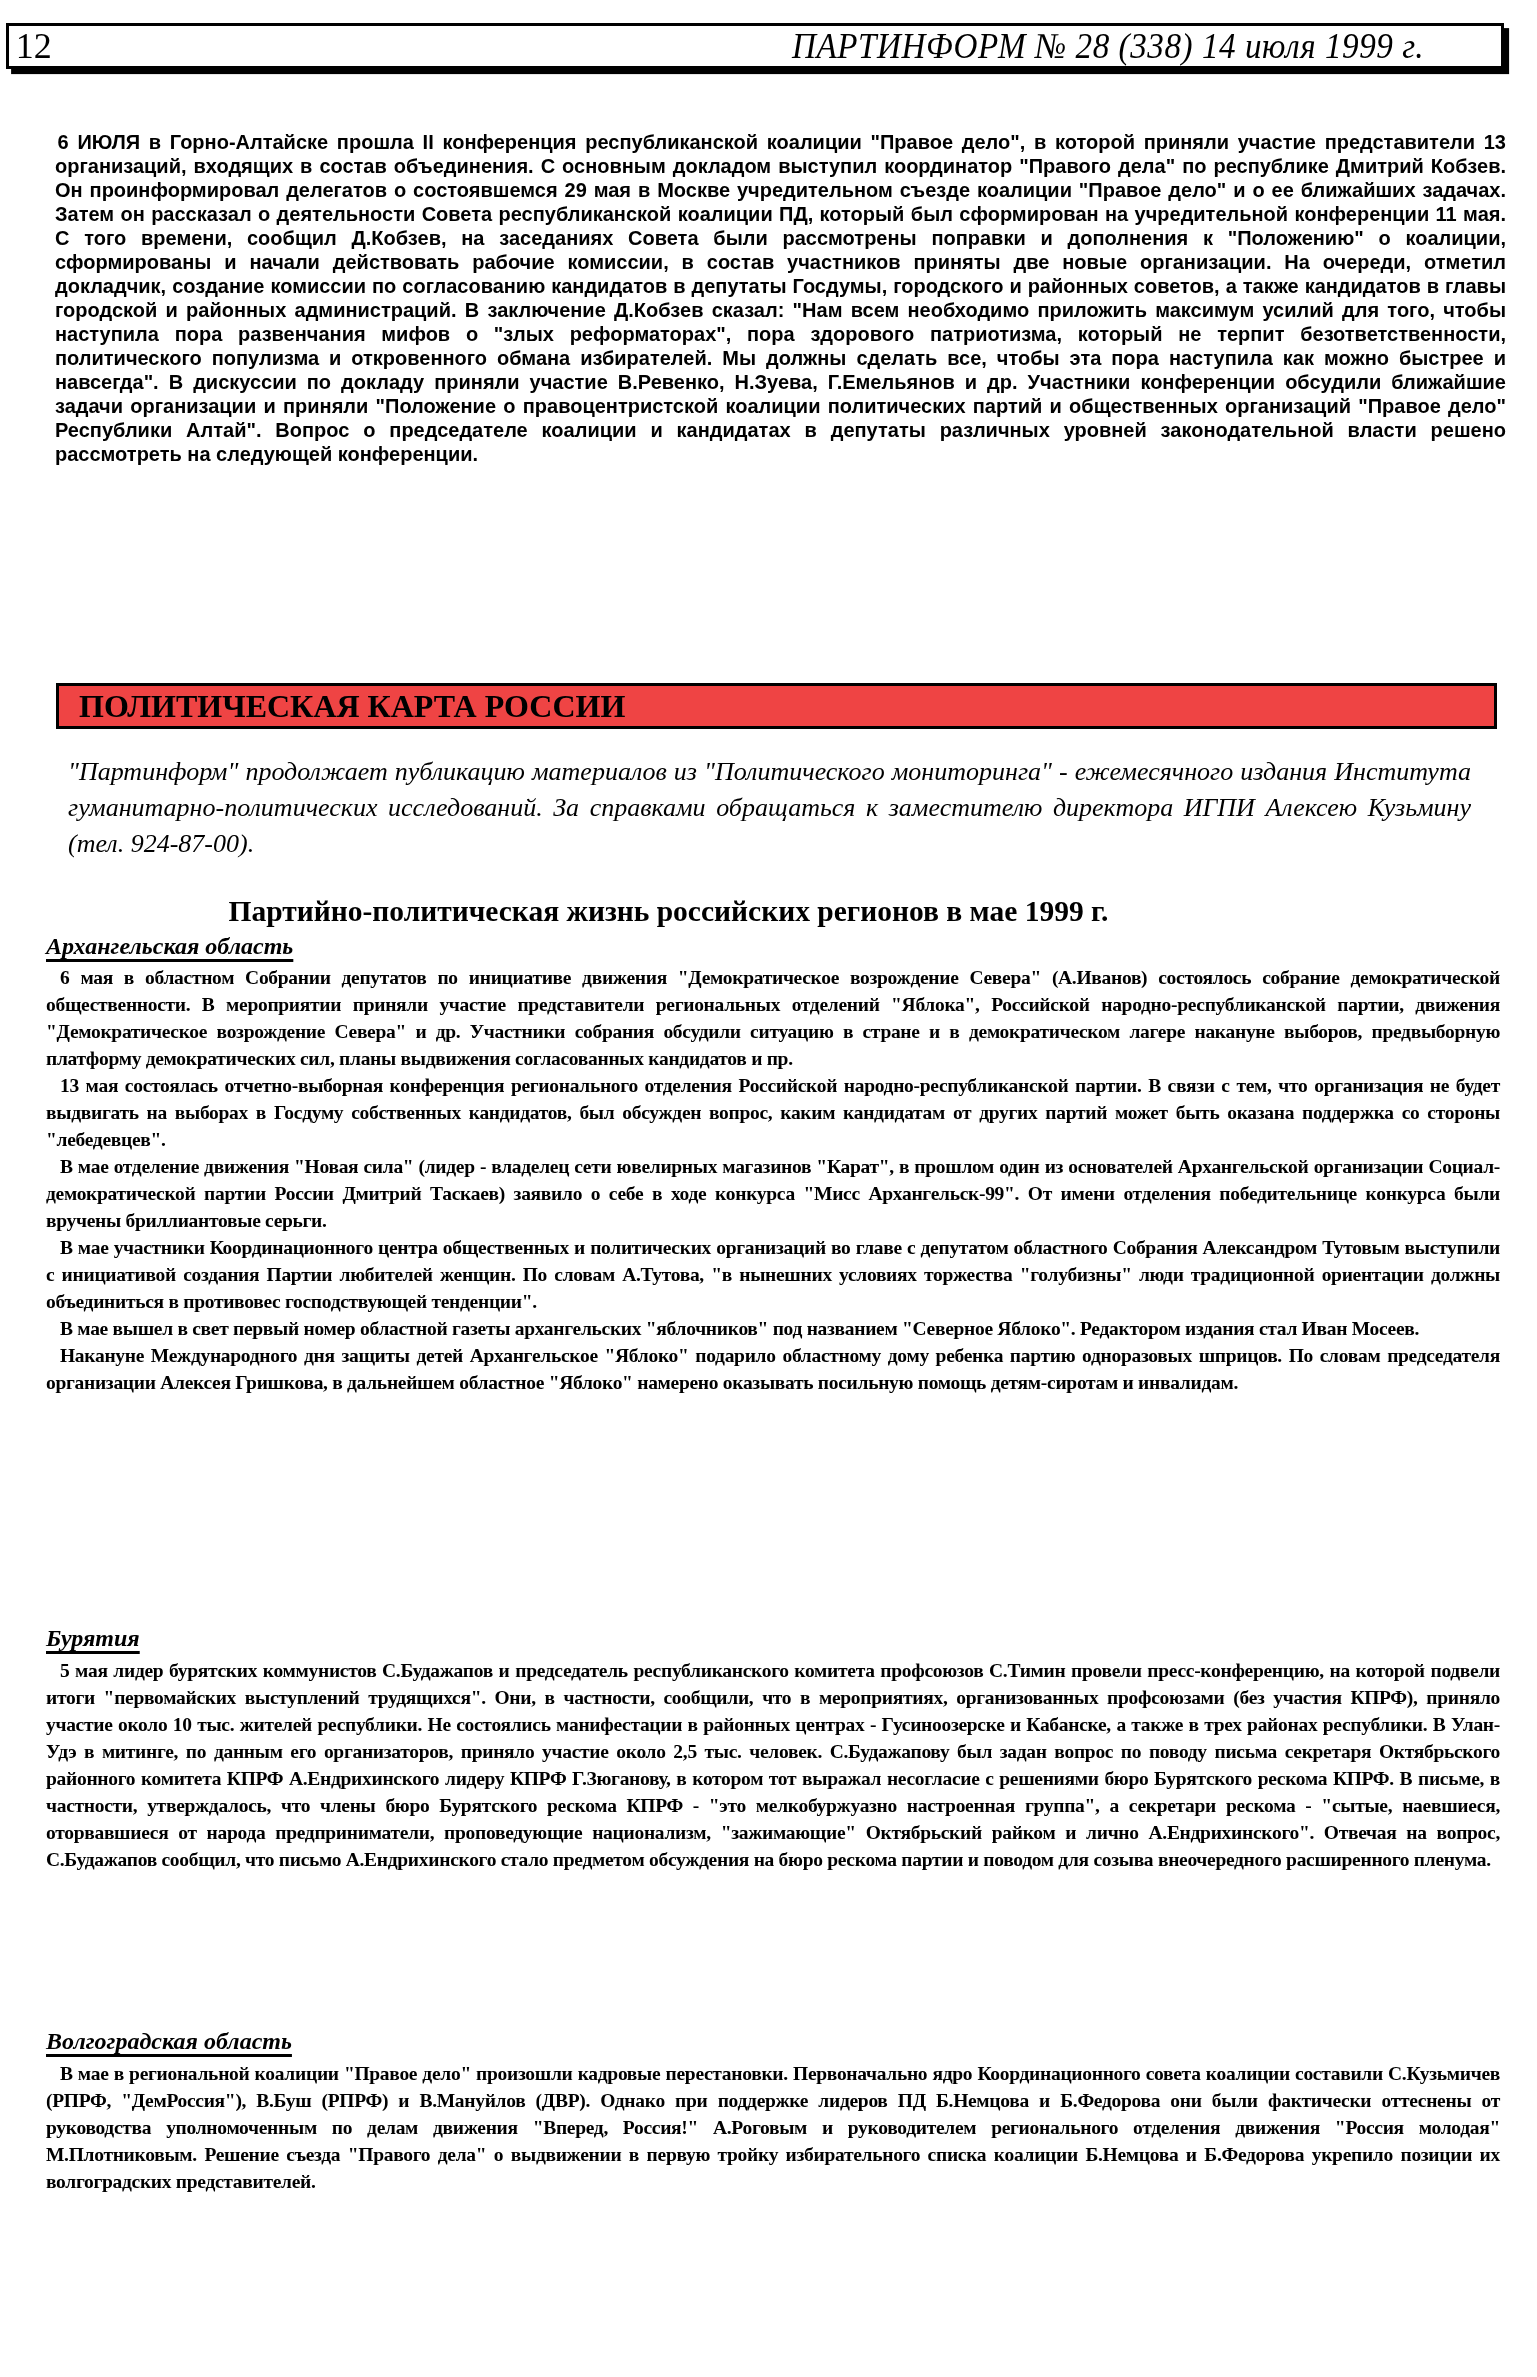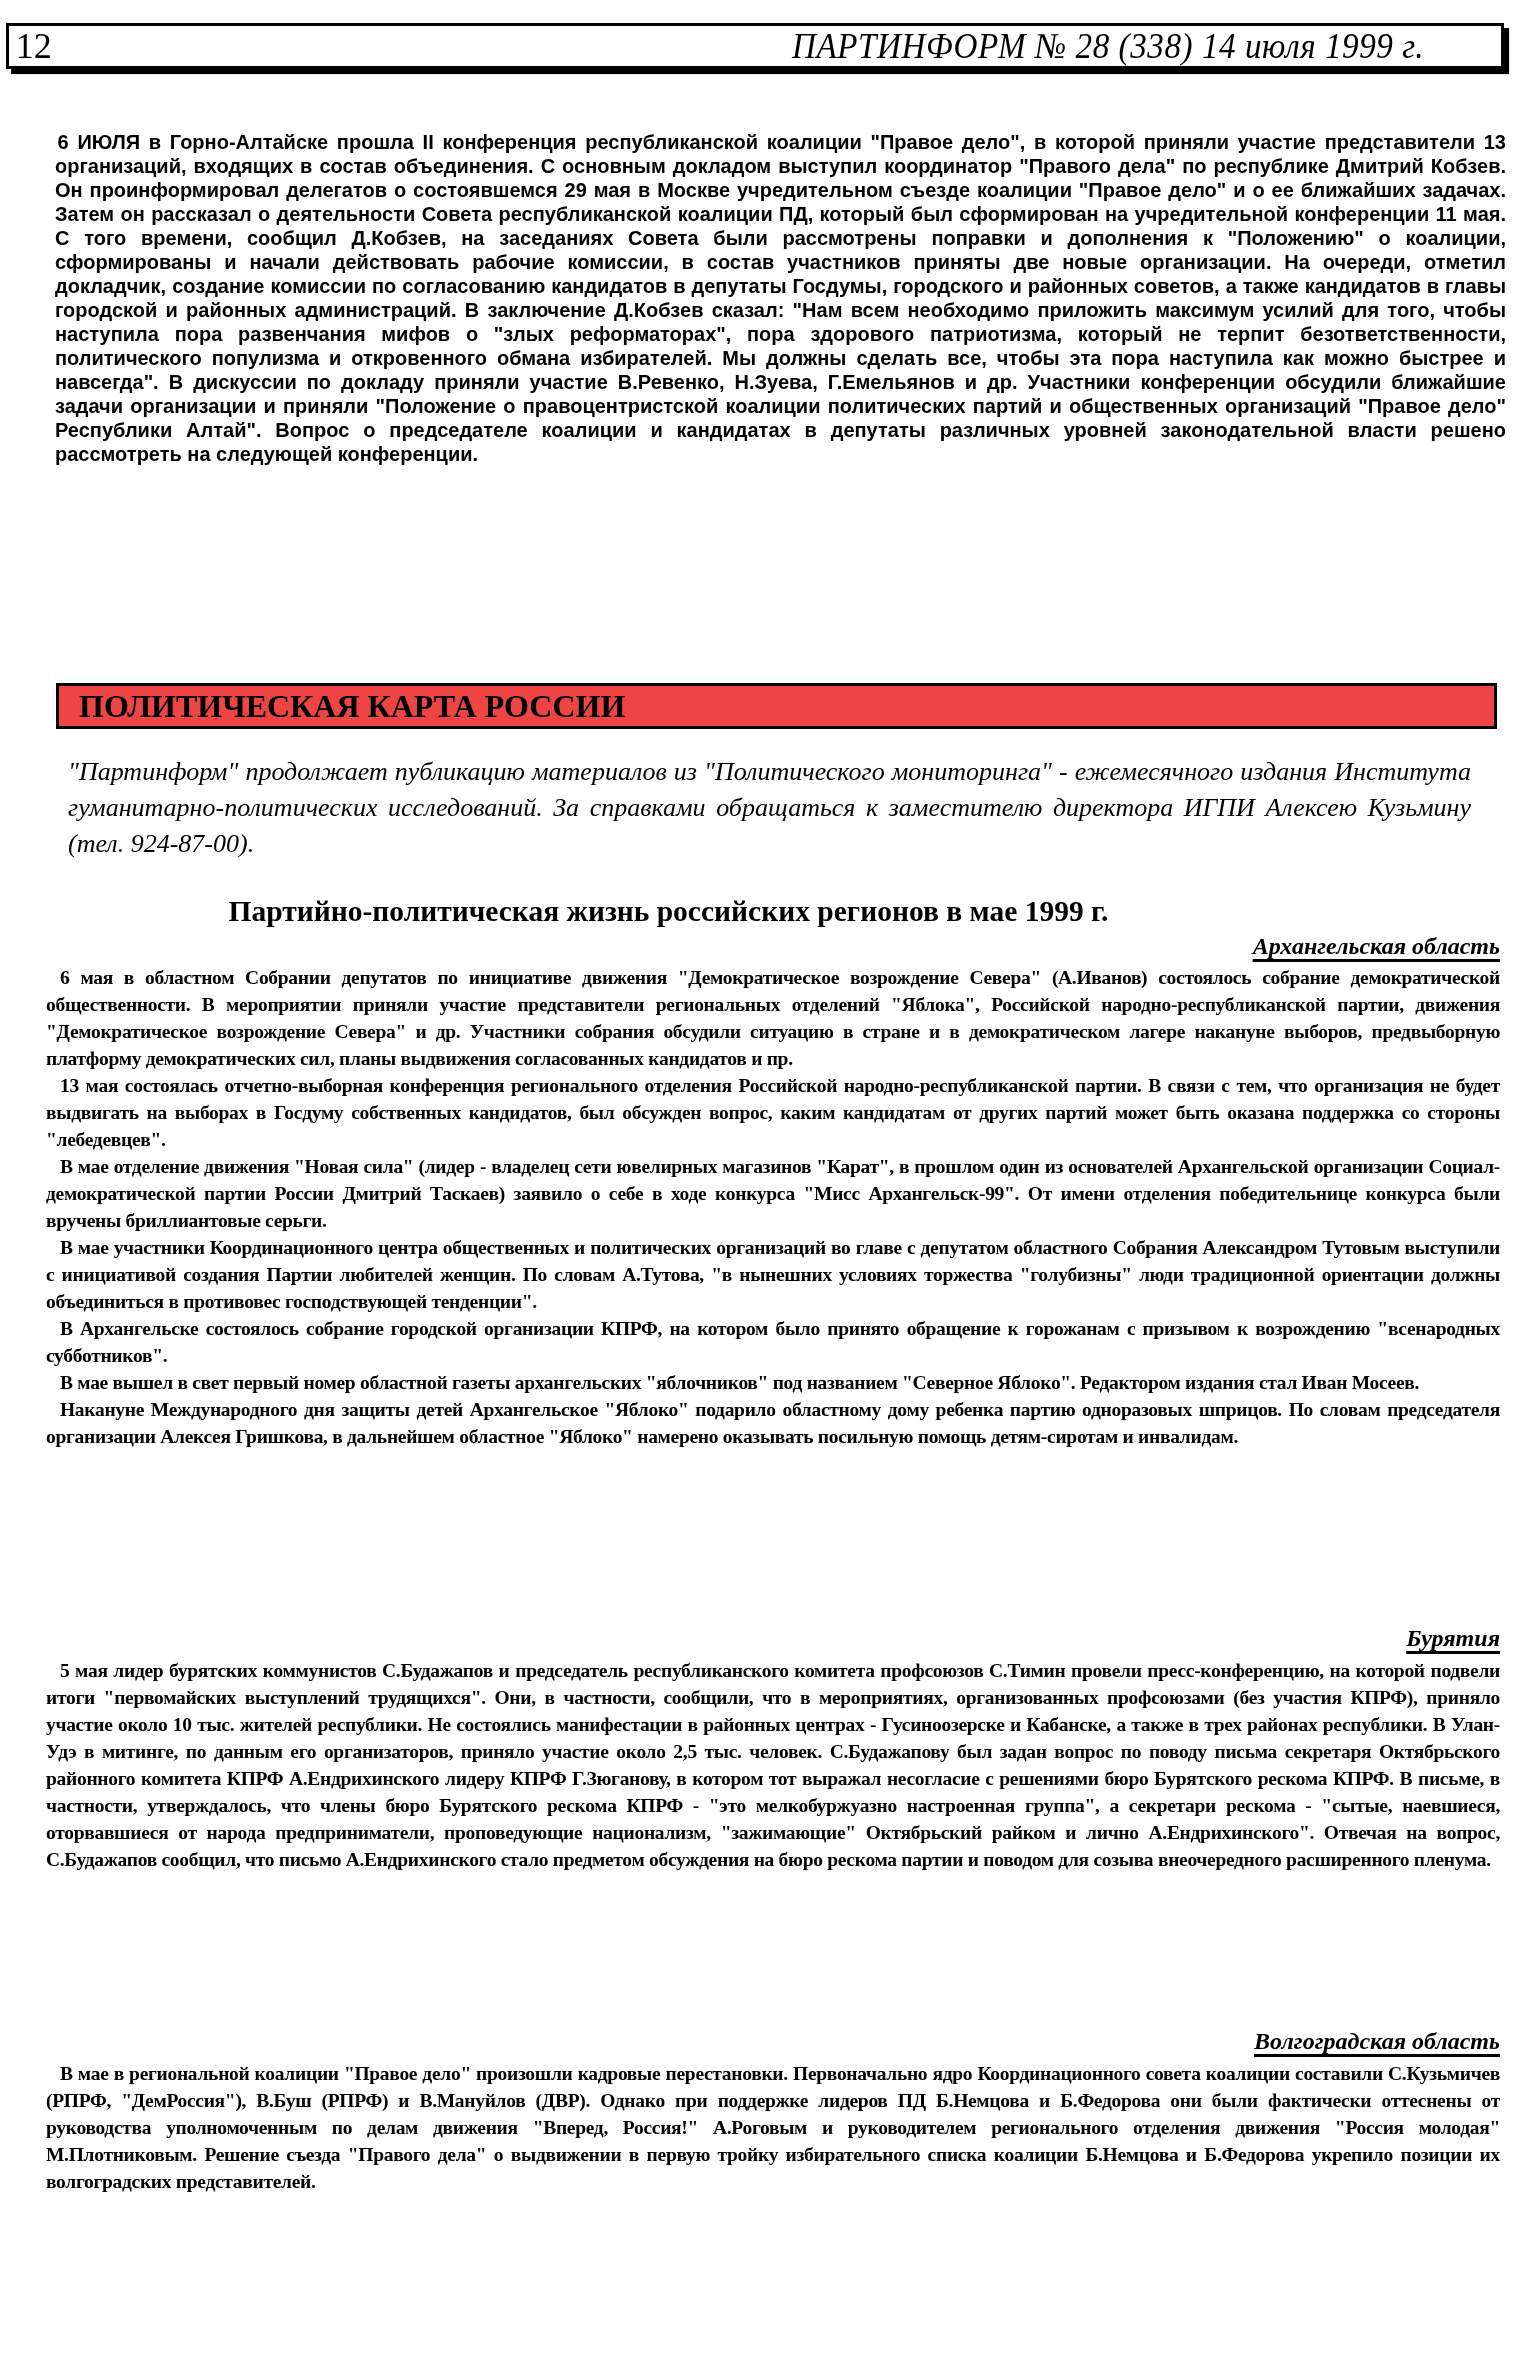--- a/index.html
+++ b/index.html
@@ -27,21 +27,21 @@
   .intro {
     position: absolute; left: 68px; top: 754px; width: 1403px; margin: 0;
     font-family: "Liberation Serif", serif; font-style: italic; font-size: 26px;
     line-height: 36px; text-align: justify; text-align-last: left;
   }
   .maintitle {
     position: absolute; left: 0; top: 893px; width: 1337px; text-align: center; margin: 0;
     font-family: "Liberation Serif", serif; font-weight: bold; font-size: 29.5px; line-height: 36px;
   }
   .region-title {
-    display: block; text-align: right; margin: 0; font-family: "Liberation Serif", serif;
+    display: block; text-align: left; margin: 0; font-family: "Liberation Serif", serif;
     font-style: italic; font-weight: bold; text-decoration: underline; text-decoration-thickness: 2.6px;
     text-underline-offset: 4.5px; font-size: 24px; line-height: 29.5px;
   }
   .region { position: absolute; left: 46px; width: 1454px; }
   .region p {
     margin: 0; font-family: "Liberation Serif", serif; font-weight: bold;
     font-size: 19.5px; line-height: 27px; text-align: justify; text-indent: 14px;
     letter-spacing: -0.3px;
   }
   #reg-0 { top: 932px; }
@@ -67,21 +67,20 @@
 <p class="intro">"Партинформ" продолжает публикацию материалов из "Политического мониторинга" - ежемесячного издания Института гуманитарно-политических исследований. За справками обращаться к заместителю директора ИГПИ Алексею Кузьмину (тел. 924-87-00).</p>
 
 <h1 class="maintitle">Партийно-политическая жизнь российских регионов в мае 1999 г.</h1>
 
 <div class="region" id="reg-0">
   <h2 class="region-title"><span>Архангельская область</span></h2>
   <p>6 мая в областном Собрании депутатов по инициативе движения "Демократическое возрождение Севера" (А.Иванов) состоялось собрание демократической общественности. В мероприятии приняли участие представители региональных отделений "Яблока", Российской народно-республиканской партии, движения "Демократическое возрождение Севера" и др. Участники собрания обсудили ситуацию в стране и в демократическом лагере накануне выборов, предвыборную платформу демократических сил, планы выдвижения согласованных кандидатов и пр.</p>
   <p>13 мая состоялась отчетно-выборная конференция регионального отделения Российской народно-республиканской партии. В связи с тем, что организация не будет выдвигать на выборах в Госдуму собственных кандидатов, был обсужден вопрос, каким кандидатам от других партий может быть оказана поддержка со стороны "лебедевцев".</p>
   <p>В мае отделение движения "Новая сила" (лидер - владелец сети ювелирных магазинов "Карат", в прошлом один из основателей Архангельской организации Социал-демократической партии России Дмитрий Таскаев) заявило о себе в ходе конкурса "Мисс Архангельск-99". От имени отделения победительнице конкурса были вручены бриллиантовые серьги.</p>
   <p>В мае участники Координационного центра общественных и политических организаций во главе с депутатом областного Собрания Александром Тутовым выступили с инициативой создания Партии любителей женщин. По словам А.Тутова, "в нынешних условиях торжества "голубизны" люди традиционной ориентации должны объединиться в противовес господствующей тенденции".</p>
-  <p>В Архангельске состоялось собрание городской организации КПРФ, на котором было принято обращение к горожанам с призывом к возрождению "всенародных субботников".</p>
   <p>В мае вышел в свет первый номер областной газеты архангельских "яблочников" под названием "Северное Яблоко". Редактором издания стал Иван Мосеев.</p>
   <p>Накануне Международного дня защиты детей Архангельское "Яблоко" подарило областному дому ребенка партию одноразовых шприцов. По словам председателя организации Алексея Гришкова, в дальнейшем областное "Яблоко" намерено оказывать посильную помощь детям-сиротам и инвалидам.</p>
 </div>
 
 <div class="region" id="reg-1">
   <h2 class="region-title"><span>Бурятия</span></h2>
   <p>5 мая лидер бурятских коммунистов С.Будажапов и председатель республиканского комитета профсоюзов С.Тимин провели пресс-конференцию, на которой подвели итоги "первомайских выступлений трудящихся". Они, в частности, сообщили, что в мероприятиях, организованных профсоюзами (без участия КПРФ), приняло участие около 10 тыс. жителей республики. Не состоялись манифестации в районных центрах - Гусиноозерске и Кабанске, а также в трех районах республики. В Улан-Удэ в митинге, по данным его организаторов, приняло участие около 2,5 тыс. человек. С.Будажапову был задан вопрос по поводу письма секретаря Октябрьского районного комитета КПРФ А.Ендрихинского лидеру КПРФ Г.Зюганову, в котором тот выражал несогласие с решениями бюро Бурятского рескома КПРФ. В письме, в частности, утверждалось, что члены бюро Бурятского рескома КПРФ - "это мелкобуржуазно настроенная группа", а секретари рескома - "сытые, наевшиеся, оторвавшиеся от народа предприниматели, проповедующие национализм, "зажимающие" Октябрьский райком и лично А.Ендрихинского". Отвечая на вопрос, С.Будажапов сообщил, что письмо А.Ендрихинского стало предметом обсуждения на бюро рескома партии и поводом для созыва внеочередного расширенного пленума.</p>
 </div>
 
 <div class="region" id="reg-2">

